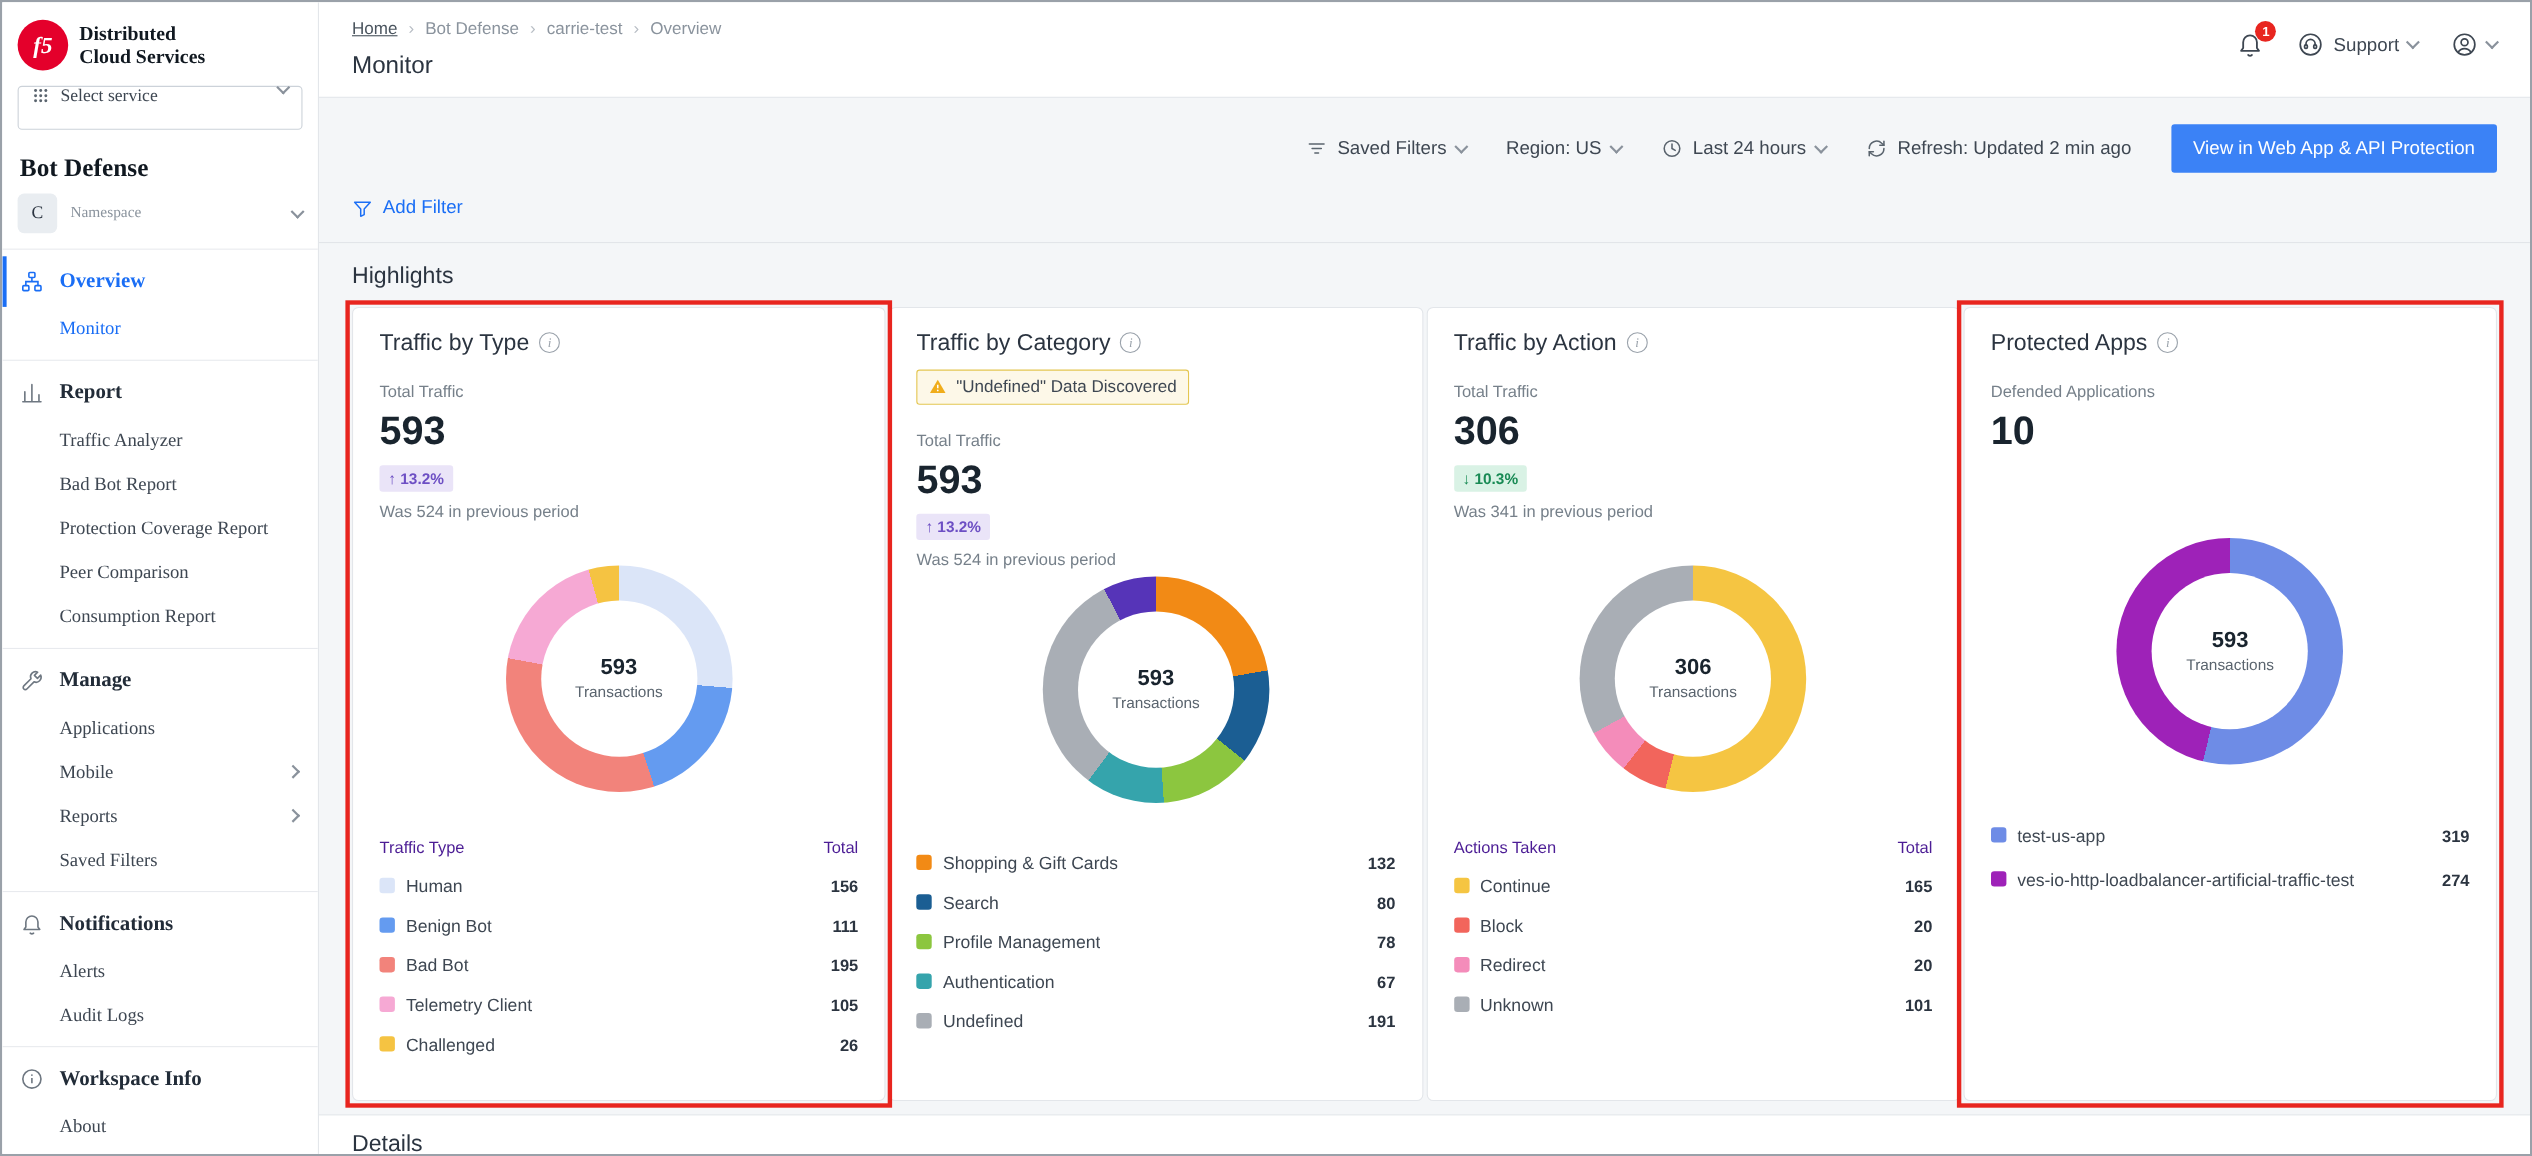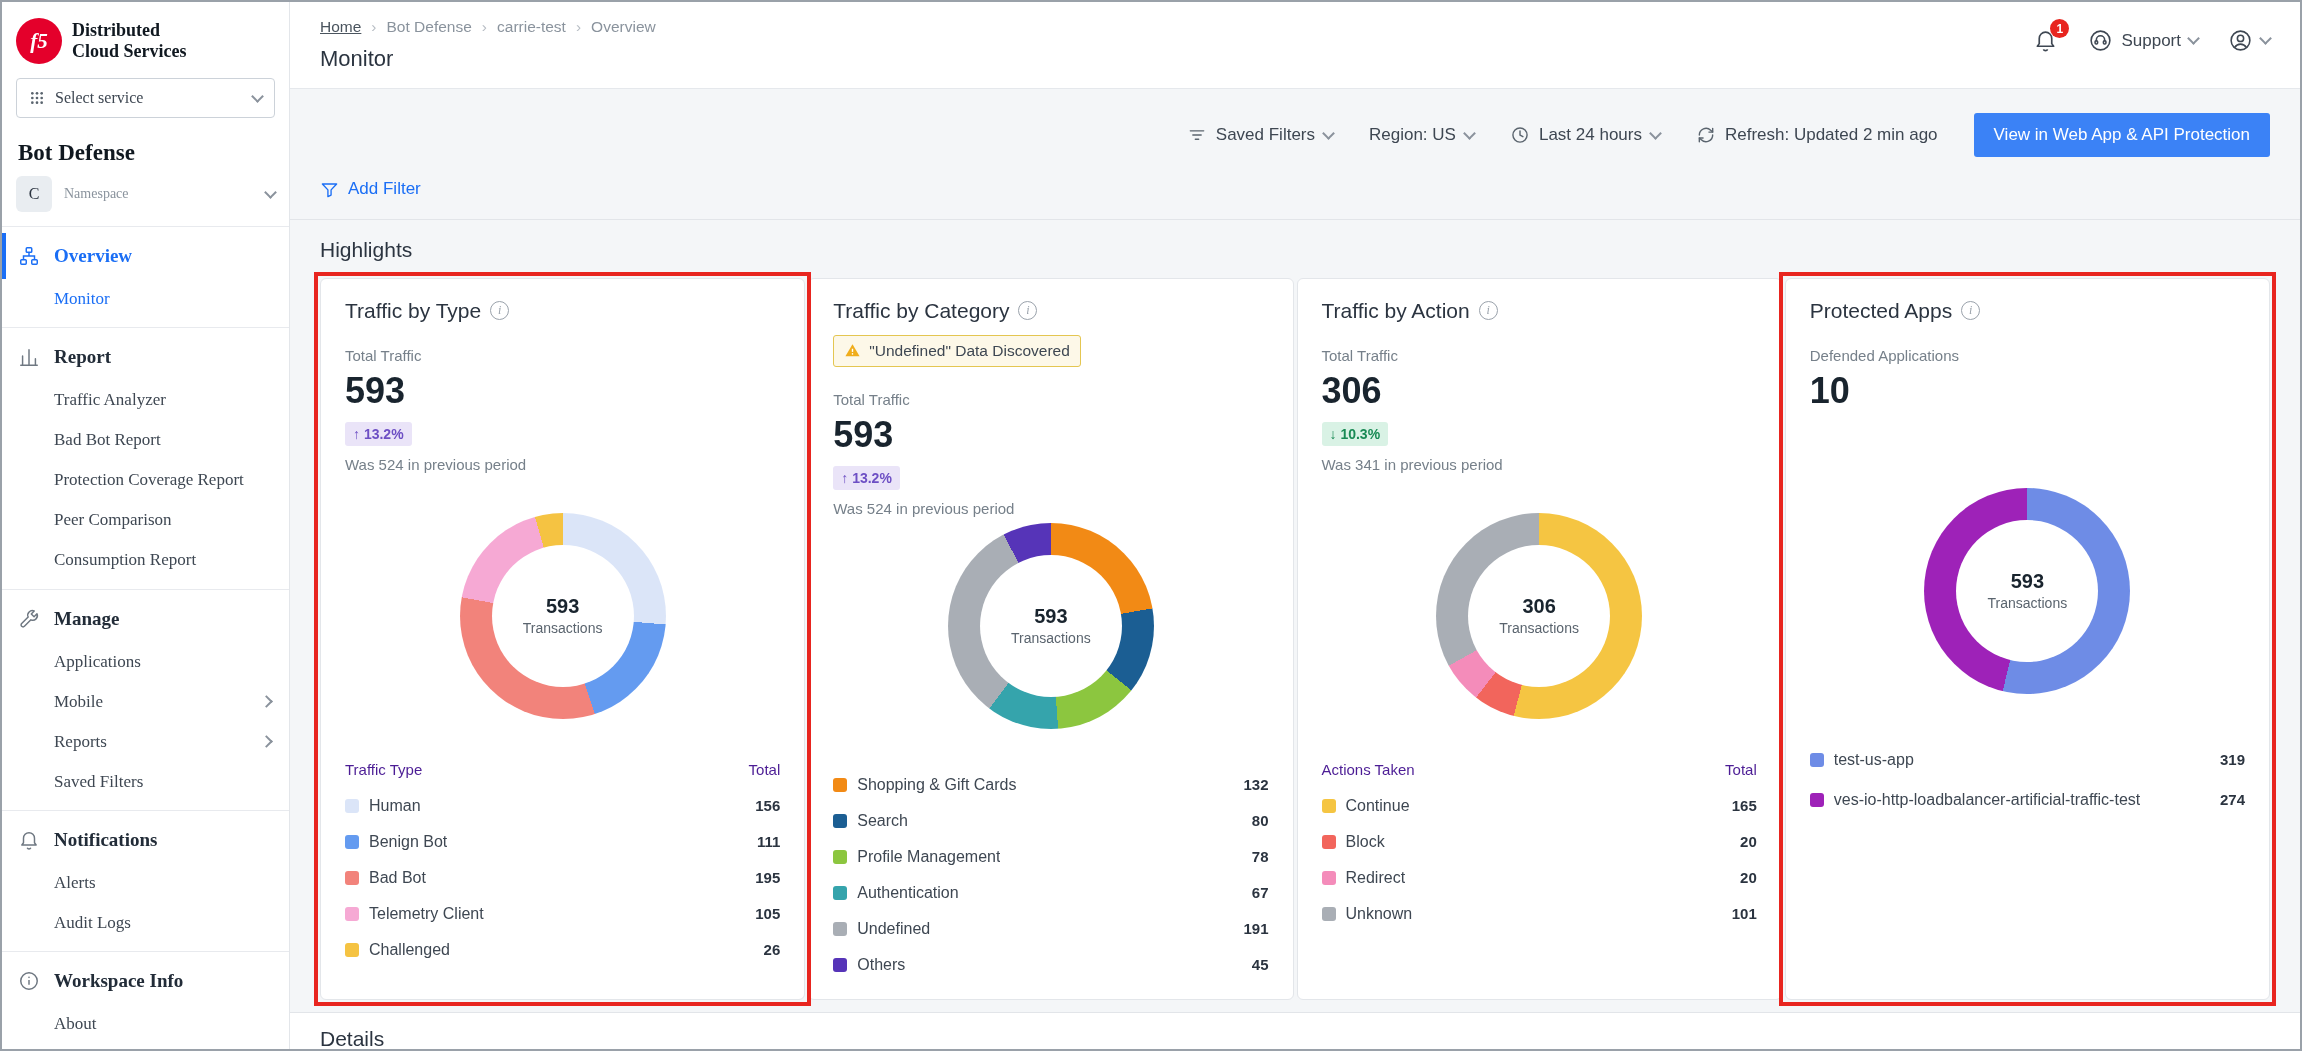--- a/index.html
+++ b/index.html
@@ -4,21 +4,21 @@
 <style>
   html,body{margin:0;padding:0;background:#fff;font-family:"Liberation Sans",sans-serif;}
   *{box-sizing:border-box;}
   .frame{width:2302px;height:1051px;border:2px solid #9aa1a9;background:#fff;display:flex;overflow:hidden;}
 
   
   .sidebar{width:288px;background:#fff;border-right:1px solid #e3e6ea;flex:0 0 auto;display:flex;flex-direction:column;overflow:hidden;font-family:Liberation Serif, serif;}
   .logo-row{display:flex;align-items:center;gap:10px;padding:16px 14px 12px;}
   .logo-ball{width:46px;height:46px;border-radius:50%;background:#e4002b;color:#fff;display:grid;place-items:center;font-size:21px;font-weight:700;font-style:italic;flex:0 0 auto;}
   .brand-name{font-size:18px;font-weight:700;color:#101820;line-height:1.15;}
-  .service-select{margin:2px 14px 14px;border:1px solid #ccd2d9;border-radius:4px;height:40px;display:flex;align-items:center;gap:10px;padding:0 12px;font-size:16px;color:#3e4752;cursor:pointer;}
+  .service-select{margin:2px 14px 14px;border:1px solid #ccd2d9;border-radius:4px;height:40px;display:flex;gap:10px;padding:0 12px;font-size:16px;color:#3e4752;cursor:pointer;}
   .service-select .chev{margin-left:auto;}
   .product-title{padding:8px 16px 10px;font-size:23px;font-weight:700;color:#101820;}
   .ns-row{display:flex;align-items:center;gap:12px;margin:0 14px 14px;cursor:pointer;}
   .ns-avatar{width:36px;height:36px;border-radius:6px;background:#e9edf1;color:#2b3440;display:grid;place-items:center;font-size:16px;}
   .ns-label{font-size:14px;color:#8a939d;}
   .ns-row .chev{margin-left:auto;}
   .nav{border-top:1px solid #e8eaee;flex:1;overflow:hidden;}
   .nav-group{padding:6px 0 8px;border-bottom:1px solid #e8eaee;}
   .nav-parent{display:flex;align-items:center;gap:14px;padding:12px 16px;font-size:19px;font-weight:600;color:#222c38;cursor:pointer;}
   .nav-parent svg{width:22px;height:22px;color:#6e7781;flex:0 0 auto;}
@@ -73,21 +73,21 @@
   .prev-text{font-size:15px;color:#76808a;margin-top:10px;}
   .donut-wrap{display:flex;justify-content:center;margin:40px 0 38px;}
   .card-category .donut-wrap{margin-top:6px;}
   .card-apps .donut-wrap{margin-top:76px;margin-bottom:46px;}
   .donut{width:206px;height:206px;border-radius:50%;position:relative;background:#eee;cursor:pointer;}
   .donut::after{content:"";position:absolute;inset:32px;background:#fff;border-radius:50%;}
   .donut-center{position:absolute;inset:0;display:flex;flex-direction:column;align-items:center;justify-content:center;z-index:1;}
   .donut-center .dval{font-size:20px;font-weight:600;color:#19242e;}
   .donut-center .dlab{font-size:14px;color:#5a646e;margin-top:2px;}
   .legend-header{display:flex;justify-content:space-between;font-size:15px;color:#4c1d95;padding:4px 0 10px;}
-  .legend-row{display:flex;align-items:center;gap:10px;padding:9px 0;font-size:16px;color:#3e4752;cursor:pointer;}
+  .legend-row{display:flex;align-items:flex-start;gap:10px;padding:9px 0;font-size:16px;color:#3e4752;cursor:pointer;}
   .card-apps .legend-row{padding:11px 0;}
   .swatch{width:14px;height:14px;border-radius:3px;flex:0 0 auto;background:#ccc;}
   .legend-label{overflow:hidden;text-overflow:ellipsis;white-space:nowrap;}
   .legend-value{margin-left:auto;color:#2b3440;font-weight:600;font-size:15px;padding-left:10px;}
   .details-head{margin:12px -30px 0;background:#fff;border-top:1px solid #e2e5e9;padding:14px 30px 40px;font-size:21px;color:#2b3440;}
 </style>
 </head>
 <body>
 
 <div class="frame">
@@ -405,25 +405,20 @@
           <div class="legend-row">
               <span class="swatch" style="background: rgb(53, 164, 172);"></span>
               <span class="legend-label">Authentication</span>
               <span class="legend-value">67</span>
             </div>
           <div class="legend-row">
               <span class="swatch" style="background: rgb(169, 174, 181);"></span>
               <span class="legend-label">Undefined</span>
               <span class="legend-value">191</span>
             </div>
-          <div class="legend-row">
-              <span class="swatch" style="background: rgb(86, 52, 184);"></span>
-              <span class="legend-label">Others</span>
-              <span class="legend-value">45</span>
-            </div>
         </section>
 
         <section class="card card-action">
           <div class="card-title-row">
             <span class="card-title">Traffic by Action</span>
             <span class="info-i">i</span>
           </div>
           <div class="metric-label">Total Traffic</div>
           <div class="metric-value">306</div>
           <span class="delta green">↓ 10.3%</span>

